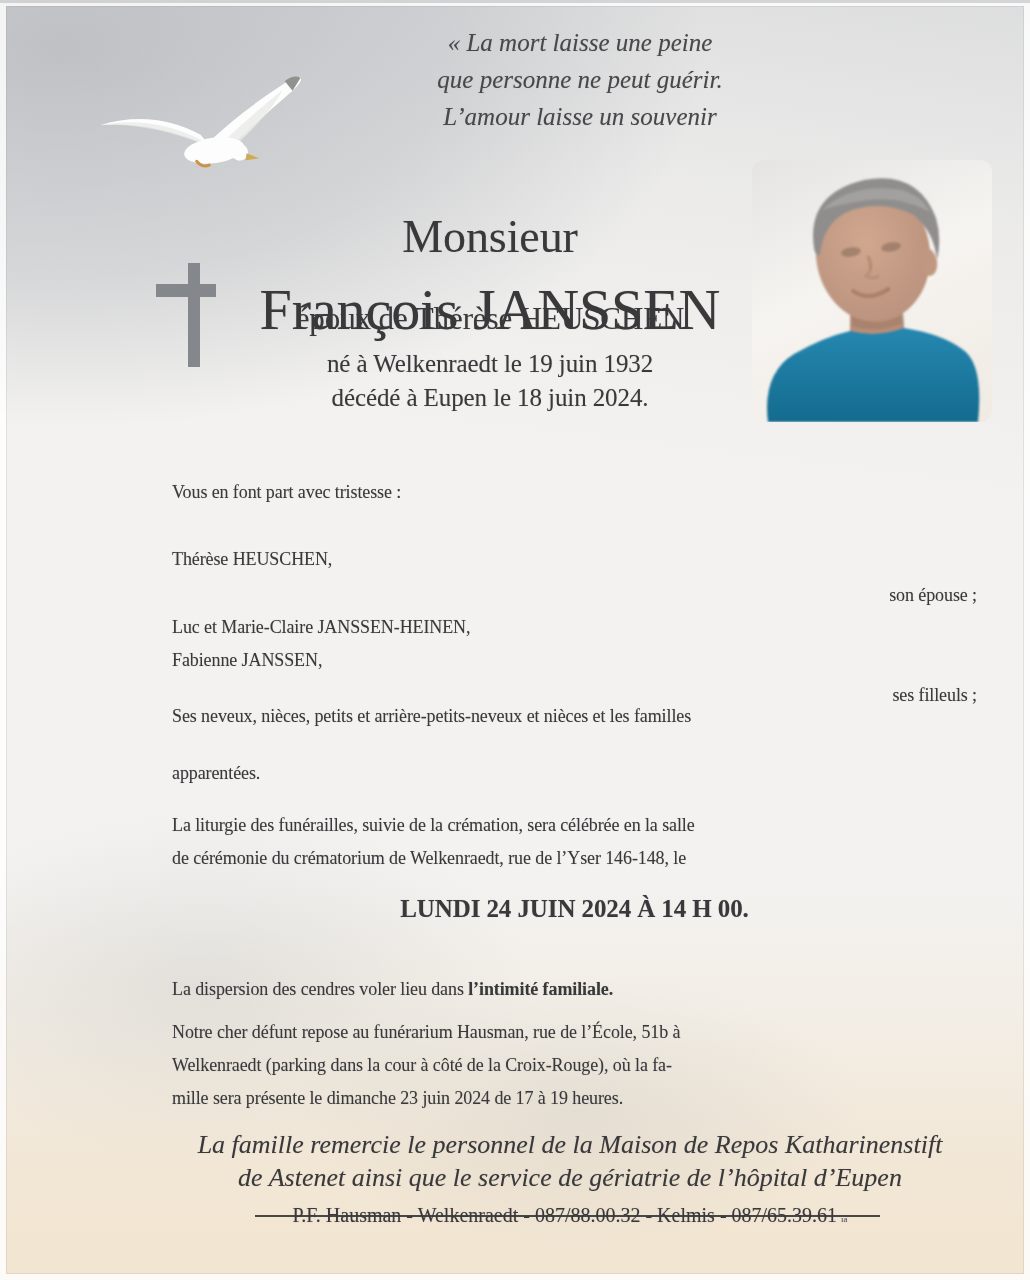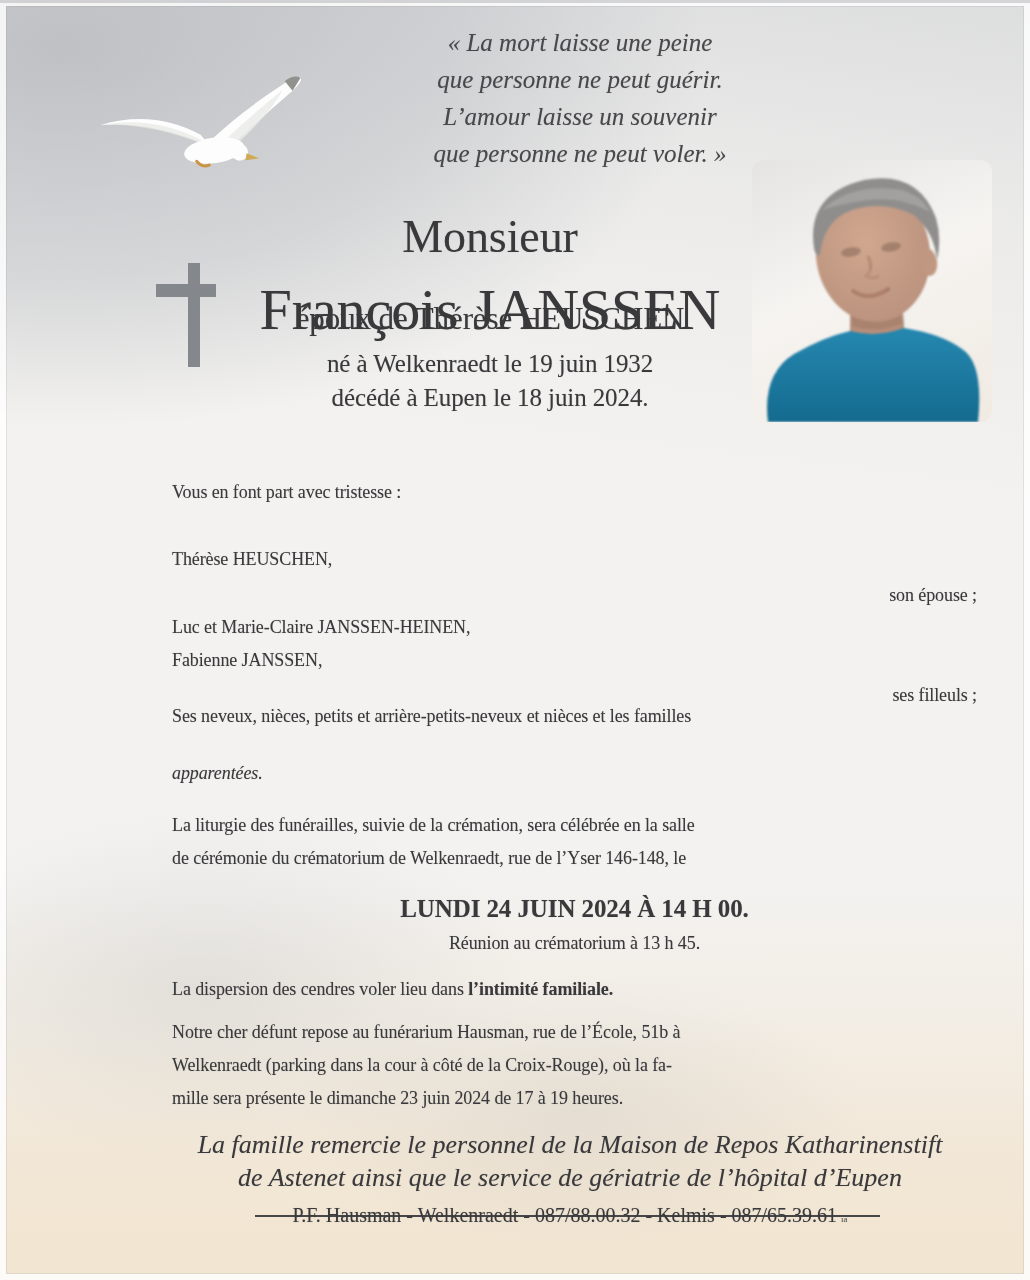--- a/index.html
+++ b/index.html
@@ -35,21 +35,21 @@
   .h-birth{top:350px;font-size:25px;}
   .h-death{top:384px;font-size:25px;}
 
   .b-intro{top:482px;}
   .b-wife{top:549px;}
   .b-wife-rel{top:585px;}
   .b-god1{top:617px;}
   .b-god2{top:650px;}
   .b-god-rel{top:685px;}
   .b-fam1{top:706px;}
-  .b-fam2{top:763px;font-style:italic;}
+  .b-fam2{top:763px;}
   .b-lit1{top:815px;}
   .b-lit2{top:848px;}
   .b-date{top:895px;font-weight:bold;font-size:25px;}
   .b-meet{top:933px;}
   .b-ashes{top:979px;}
   .b-rep1{top:1022px;}
   .b-rep2{top:1055px;}
   .b-rep3{top:1088px;}
   .bold{font-weight:bold;}
 
@@ -117,42 +117,40 @@
       <path d="M116 96 Q122 110 114 116 Q120 120 127 116" stroke="#a37a63" stroke-width="3" fill="none" opacity="0.6"></path>
       <path d="M101 131 Q117 142 136 129" stroke="#8a5a49" stroke-width="4" fill="none" opacity="0.65" stroke-linecap="round"></path>
       <ellipse cx="112" cy="124" rx="26" ry="15" fill="#c79e86" opacity="0.35"></ellipse>
     </svg>
   </div>
 
   <div class="quote">
     <div>« La mort laisse une peine</div>
     <div>que personne ne peut guérir.</div>
     <div>L’amour laisse un souvenir</div>
-    <div>que personne ne peut voler. »</div>
   </div>
 
   <div class="line h-center h-title">Monsieur</div>
   <div class="line h-center h-name">François JANSSEN</div>
   <div class="line h-center h-spouse">époux de Thérèse HEUSCHEN</div>
   <div class="line h-center h-birth">né à Welkenraedt le 19 juin 1932</div>
   <div class="line h-center h-death">décédé à Eupen le 18 juin 2024.</div>
 
   <div class="line left-col b-intro">Vous en font part avec tristesse :</div>
   <div class="line left-col b-wife">Thérèse HEUSCHEN,</div>
   <div class="line right-col b-wife-rel">son épouse ;</div>
   <div class="line left-col b-god2">Fabienne JANSSEN,</div>
   <div class="line left-col b-god1">Luc et Marie-Claire JANSSEN-HEINEN,</div>
   <div class="line right-col b-god-rel">ses filleuls ;</div>
   <div class="line left-col b-fam1">Ses neveux, nièces, petits et arrière-petits-neveux et nièces et les familles</div>
   <div class="line left-col b-fam2">apparentées.</div>
 
   <div class="line left-col b-lit1">La liturgie des funérailles, suivie de la crémation, sera célébrée en la salle</div>
   <div class="line left-col b-lit2">de cérémonie du crématorium de Welkenraedt, rue de l’Yser 146-148, le</div>
   <div class="line center-col b-date">LUNDI 24 JUIN 2024 À 14 H 00.</div>
-  <div class="line center-col b-meet">Réunion au crématorium à 13 h 45.</div>
   <div class="line left-col b-ashes"><span>La dispersion des cendres voler lieu dans </span><span class="bold">l’intimité familiale.</span></div>
   <div class="line left-col b-rep1">Notre cher défunt repose au funérarium Hausman, rue de l’École, 51b à</div>
   <div class="line left-col b-rep2">Welkenraedt (parking dans la cour à côté de la Croix-Rouge), où la fa-</div>
   <div class="line left-col b-rep3">mille sera présente le dimanche 23 juin 2024 de 17 à 19 heures.</div>
 
   <div class="thanks">
     <div>La famille remercie le personnel de la Maison de Repos Katharinenstift</div>
     <div>de Astenet ainsi que le service de gériatrie de l’hôpital d’Eupen</div>
   </div>
 

